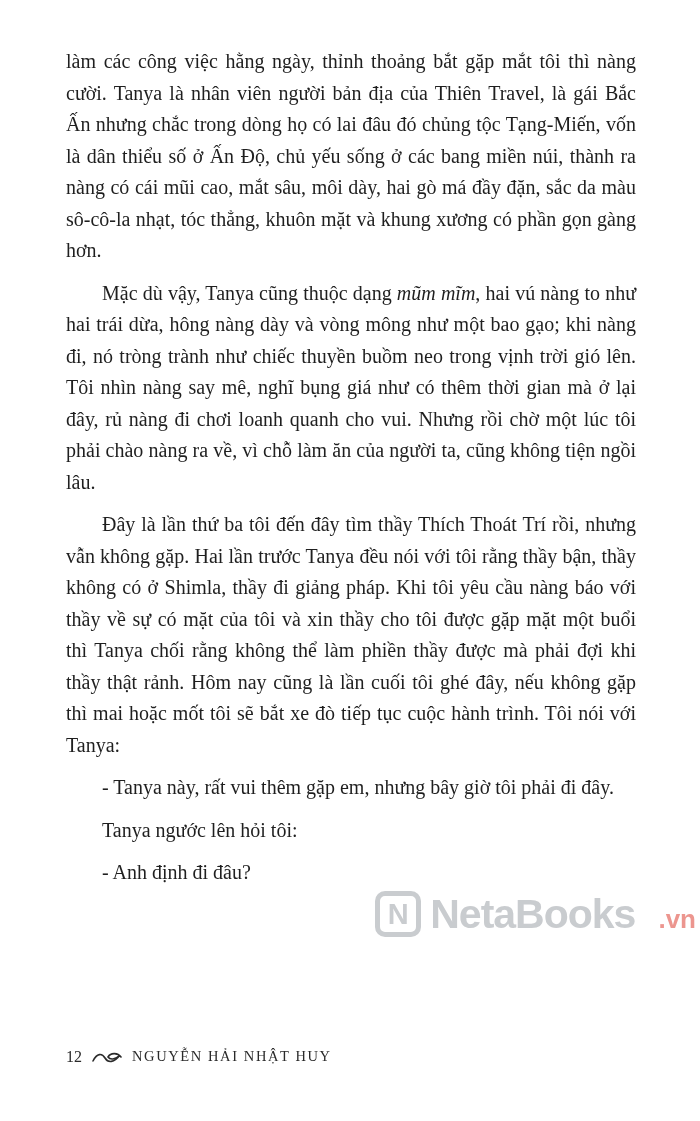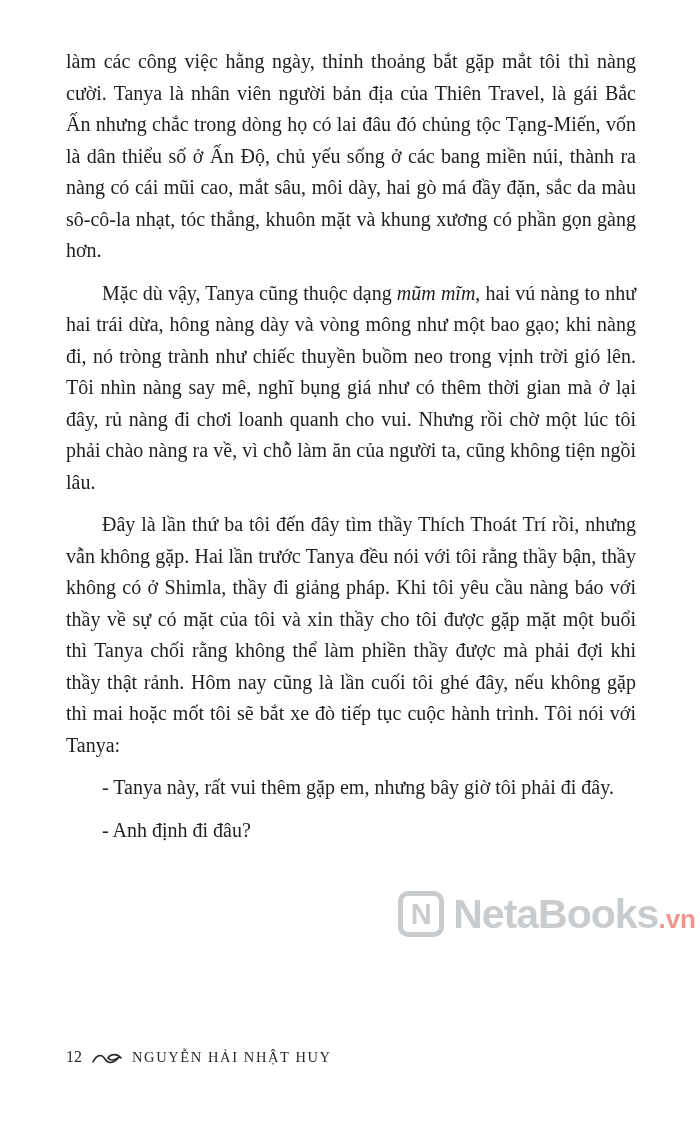--- a/index.html
+++ b/index.html
@@ -27,21 +27,21 @@
   .para { margin: 0 0 11px 0; }
   .para.indent { text-indent: 36px; }
   .para em { font-style: italic; }
 
   .footer {
     position: absolute;
     left: 66px;
     top: 1048px;
     width: 570px;
     display: flex;
-    align-items: flex-end;
+    align-items: flex-start;
     gap: 10px;
     color: #2a2a2a;
   }
   .page-number { font-size: 16px; }
   .ornament { display: inline-flex; align-items: center; margin-top: 3px; }
   .author {
     font-size: 14.5px;
     letter-spacing: 1.6px;
     font-weight: 400;
   }
@@ -74,32 +74,34 @@
     font-size: 41px;
     font-weight: bold;
     color: #a9adb2;
     letter-spacing: -1px;
     line-height: 1;
   }
   .wm-tld {
     font-size: 26px;
     color: #e2574c;
     letter-spacing: 0;
+    margin-left: 23px;
   }
 </style>
 </head>
 <body>
 
 <div class="page">
 
   <div class="text-block" id="text-block">
       <p class="para"><span>làm các công việc hằng ngày, thỉnh thoảng bắt gặp mắt tôi thì nàng cười. Tanya là nhân viên người bản địa của Thiên Travel, là gái Bắc Ấn nhưng chắc trong dòng họ có lai đâu đó chủng tộc Tạng-Miến, vốn là dân thiểu số ở Ấn Độ, chủ yếu sống ở các bang miền núi, thành ra nàng có cái mũi cao, mắt sâu, môi dày, hai gò má đầy đặn, sắc da màu sô-cô-la nhạt, tóc thẳng, khuôn mặt và khung xương có phần gọn gàng hơn.</span></p>
       <p class="para indent"><span>Mặc dù vậy, Tanya cũng thuộc dạng </span><em>mũm mĩm</em><span>, hai vú nàng to như hai trái dừa, hông nàng dày và vòng mông như một bao gạo; khi nàng đi, nó tròng trành như chiếc thuyền buồm neo trong vịnh trời gió lên. Tôi nhìn nàng say mê, nghĩ bụng giá như có thêm thời gian mà ở lại đây, rủ nàng đi chơi loanh quanh cho vui. Nhưng rồi chờ một lúc tôi phải chào nàng ra về, vì chỗ làm ăn của người ta, cũng không tiện ngồi lâu.</span></p>
       <p class="para indent"><span>Đây là lần thứ ba tôi đến đây tìm thầy Thích Thoát Trí rồi, nhưng vẫn không gặp. Hai lần trước Tanya đều nói với tôi rằng thầy bận, thầy không có ở Shimla, thầy đi giảng pháp. Khi tôi yêu cầu nàng báo với thầy về sự có mặt của tôi và xin thầy cho tôi được gặp mặt một buổi thì Tanya chối rằng không thể làm phiền thầy được mà phải đợi khi thầy thật rảnh. Hôm nay cũng là lần cuối tôi ghé đây, nếu không gặp thì mai hoặc mốt tôi sẽ bắt xe đò tiếp tục cuộc hành trình. Tôi nói với Tanya:</span></p>
       <p class="para indent"><span>- Tanya này, rất vui thêm gặp em, nhưng bây giờ tôi phải đi đây.</span></p>
+      <p class="para indent"><span>Tanya ngước lên hỏi tôi:</span></p>
       <p class="para indent"><span>- Anh định đi đâu?</span></p>
     </div>
 
   <div class="footer">
     <span class="page-number">12</span>
     <span class="ornament">
       <svg width="30" height="14" viewBox="0 0 30 14" aria-hidden="true">
         <path d="M1 10 C5 2 10 2 13 7 C16 12 22 12 28 4 C23 9 18 9 16 6 C19 1 26 2 29 6" fill="none" stroke="#2a2a2a" stroke-width="1.6" stroke-linecap="round"></path>
       </svg>
     </span>

